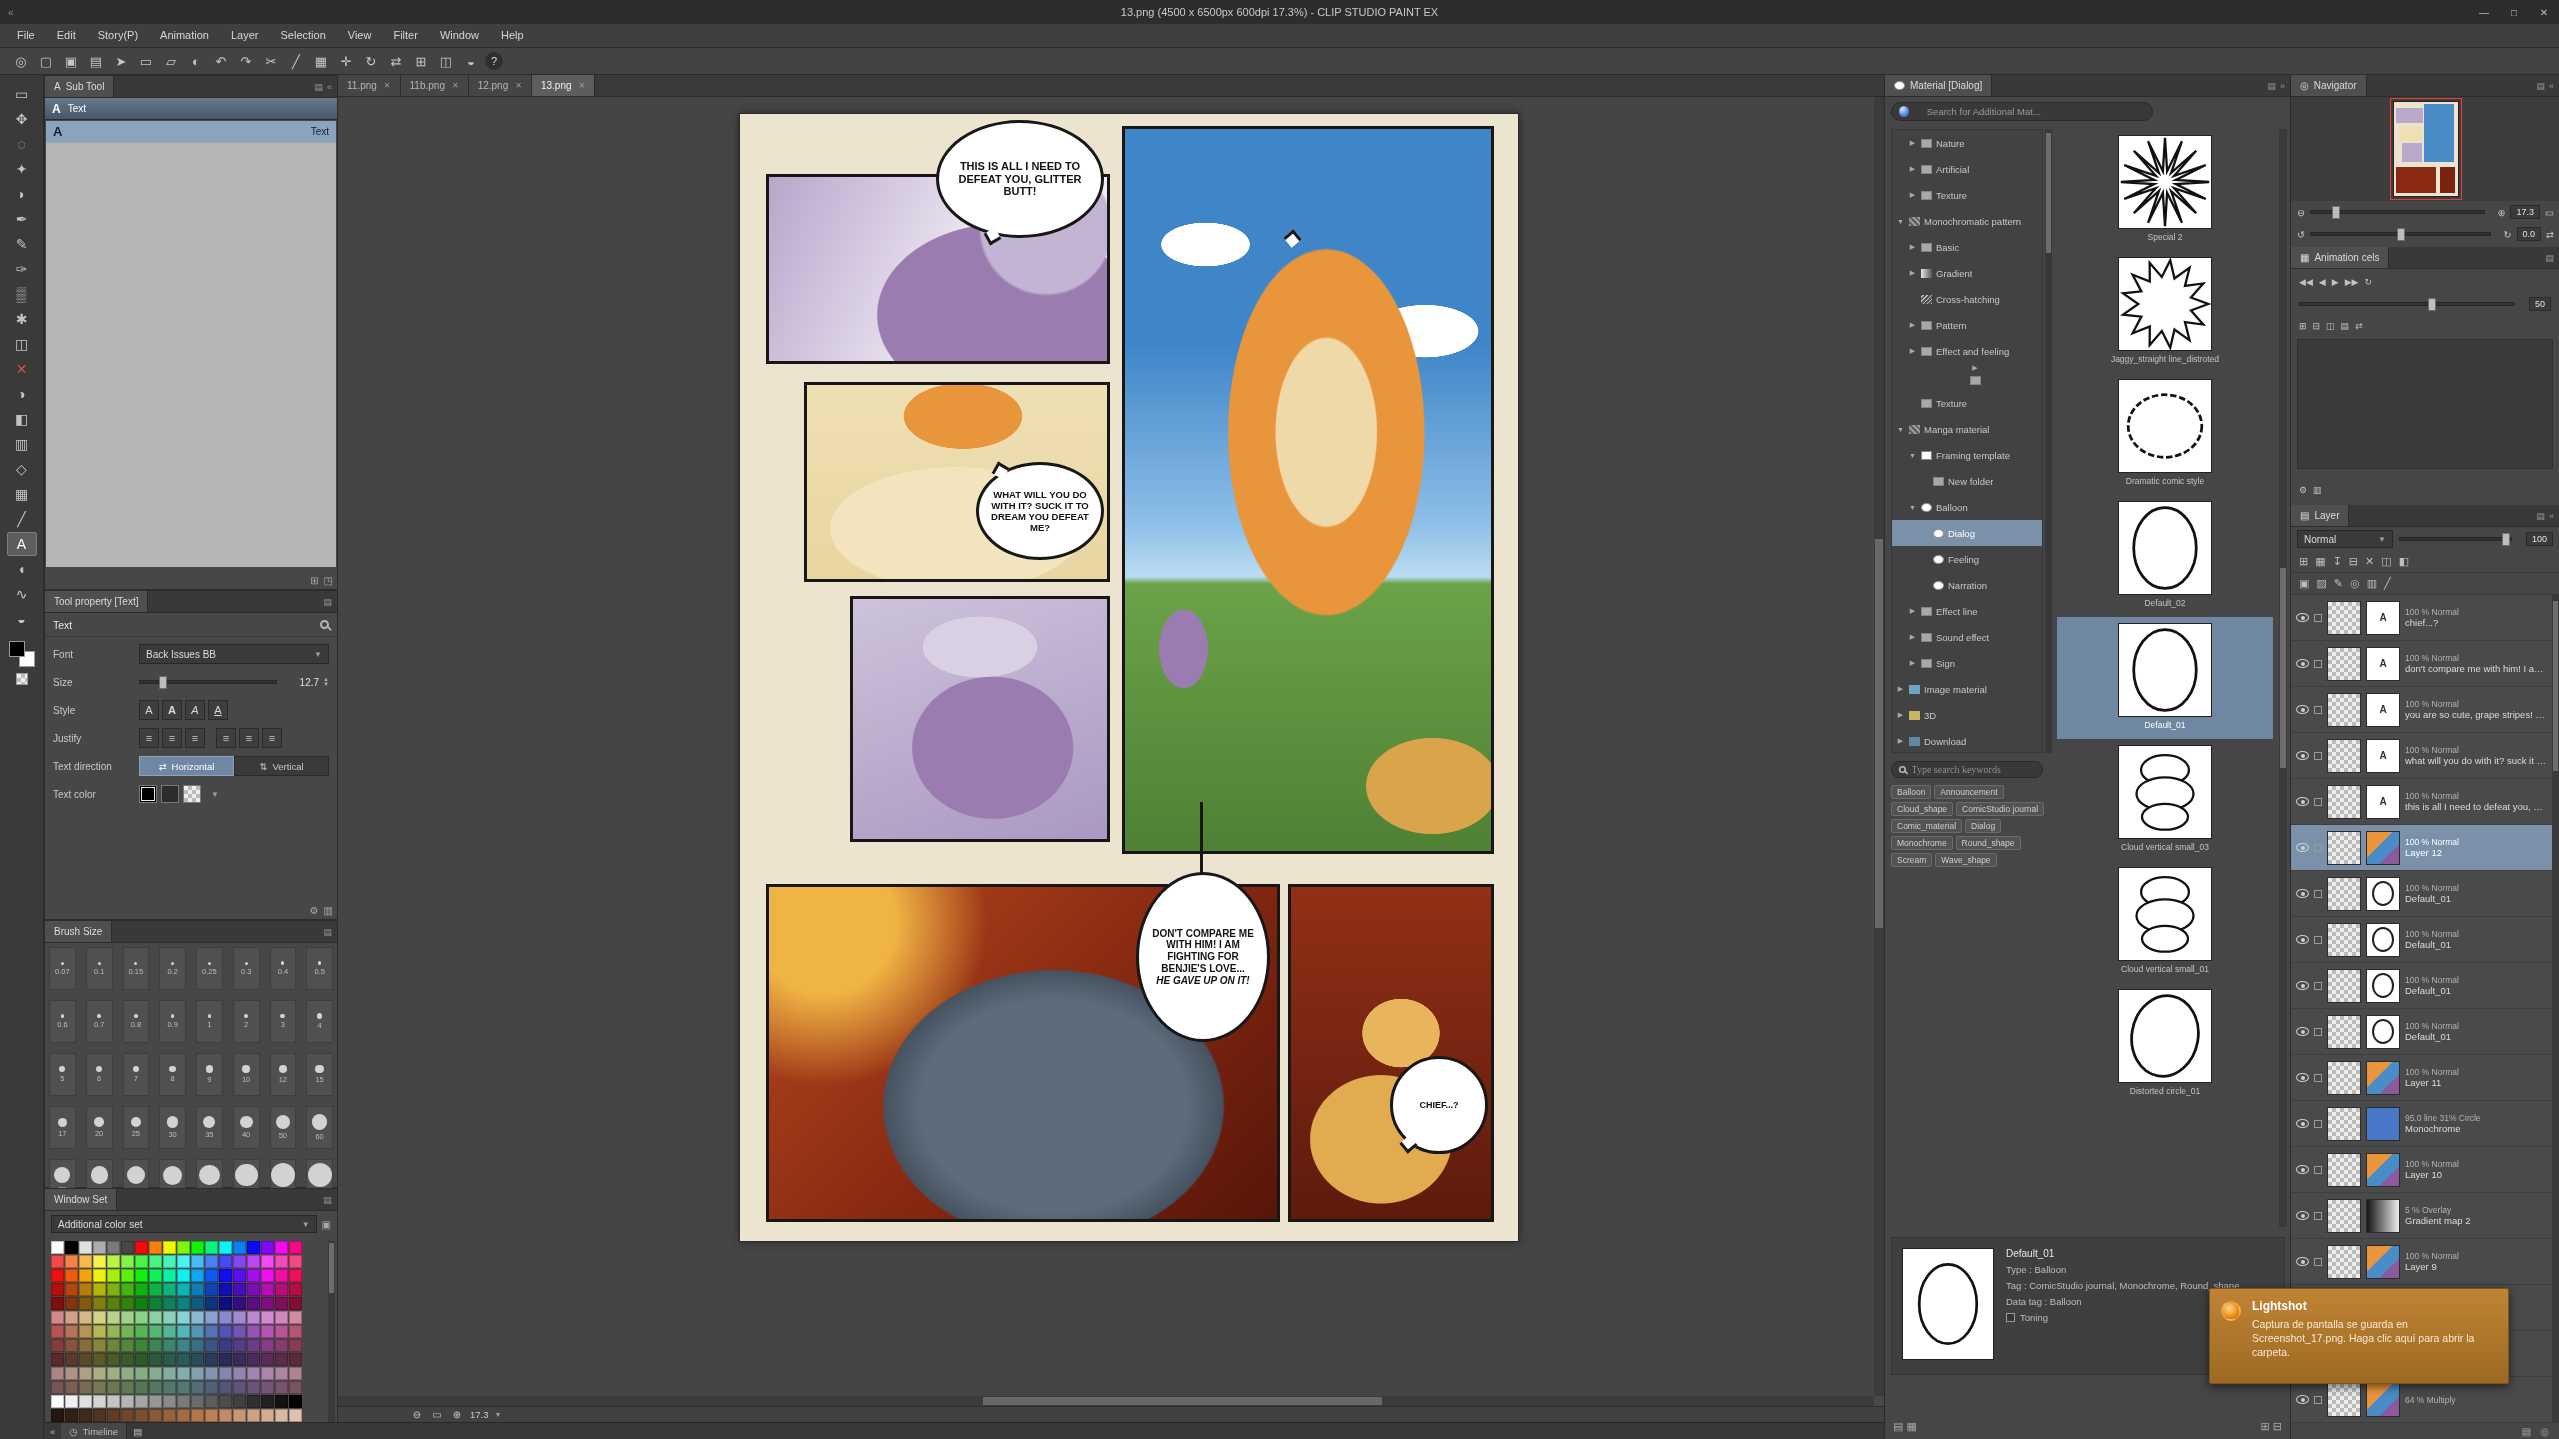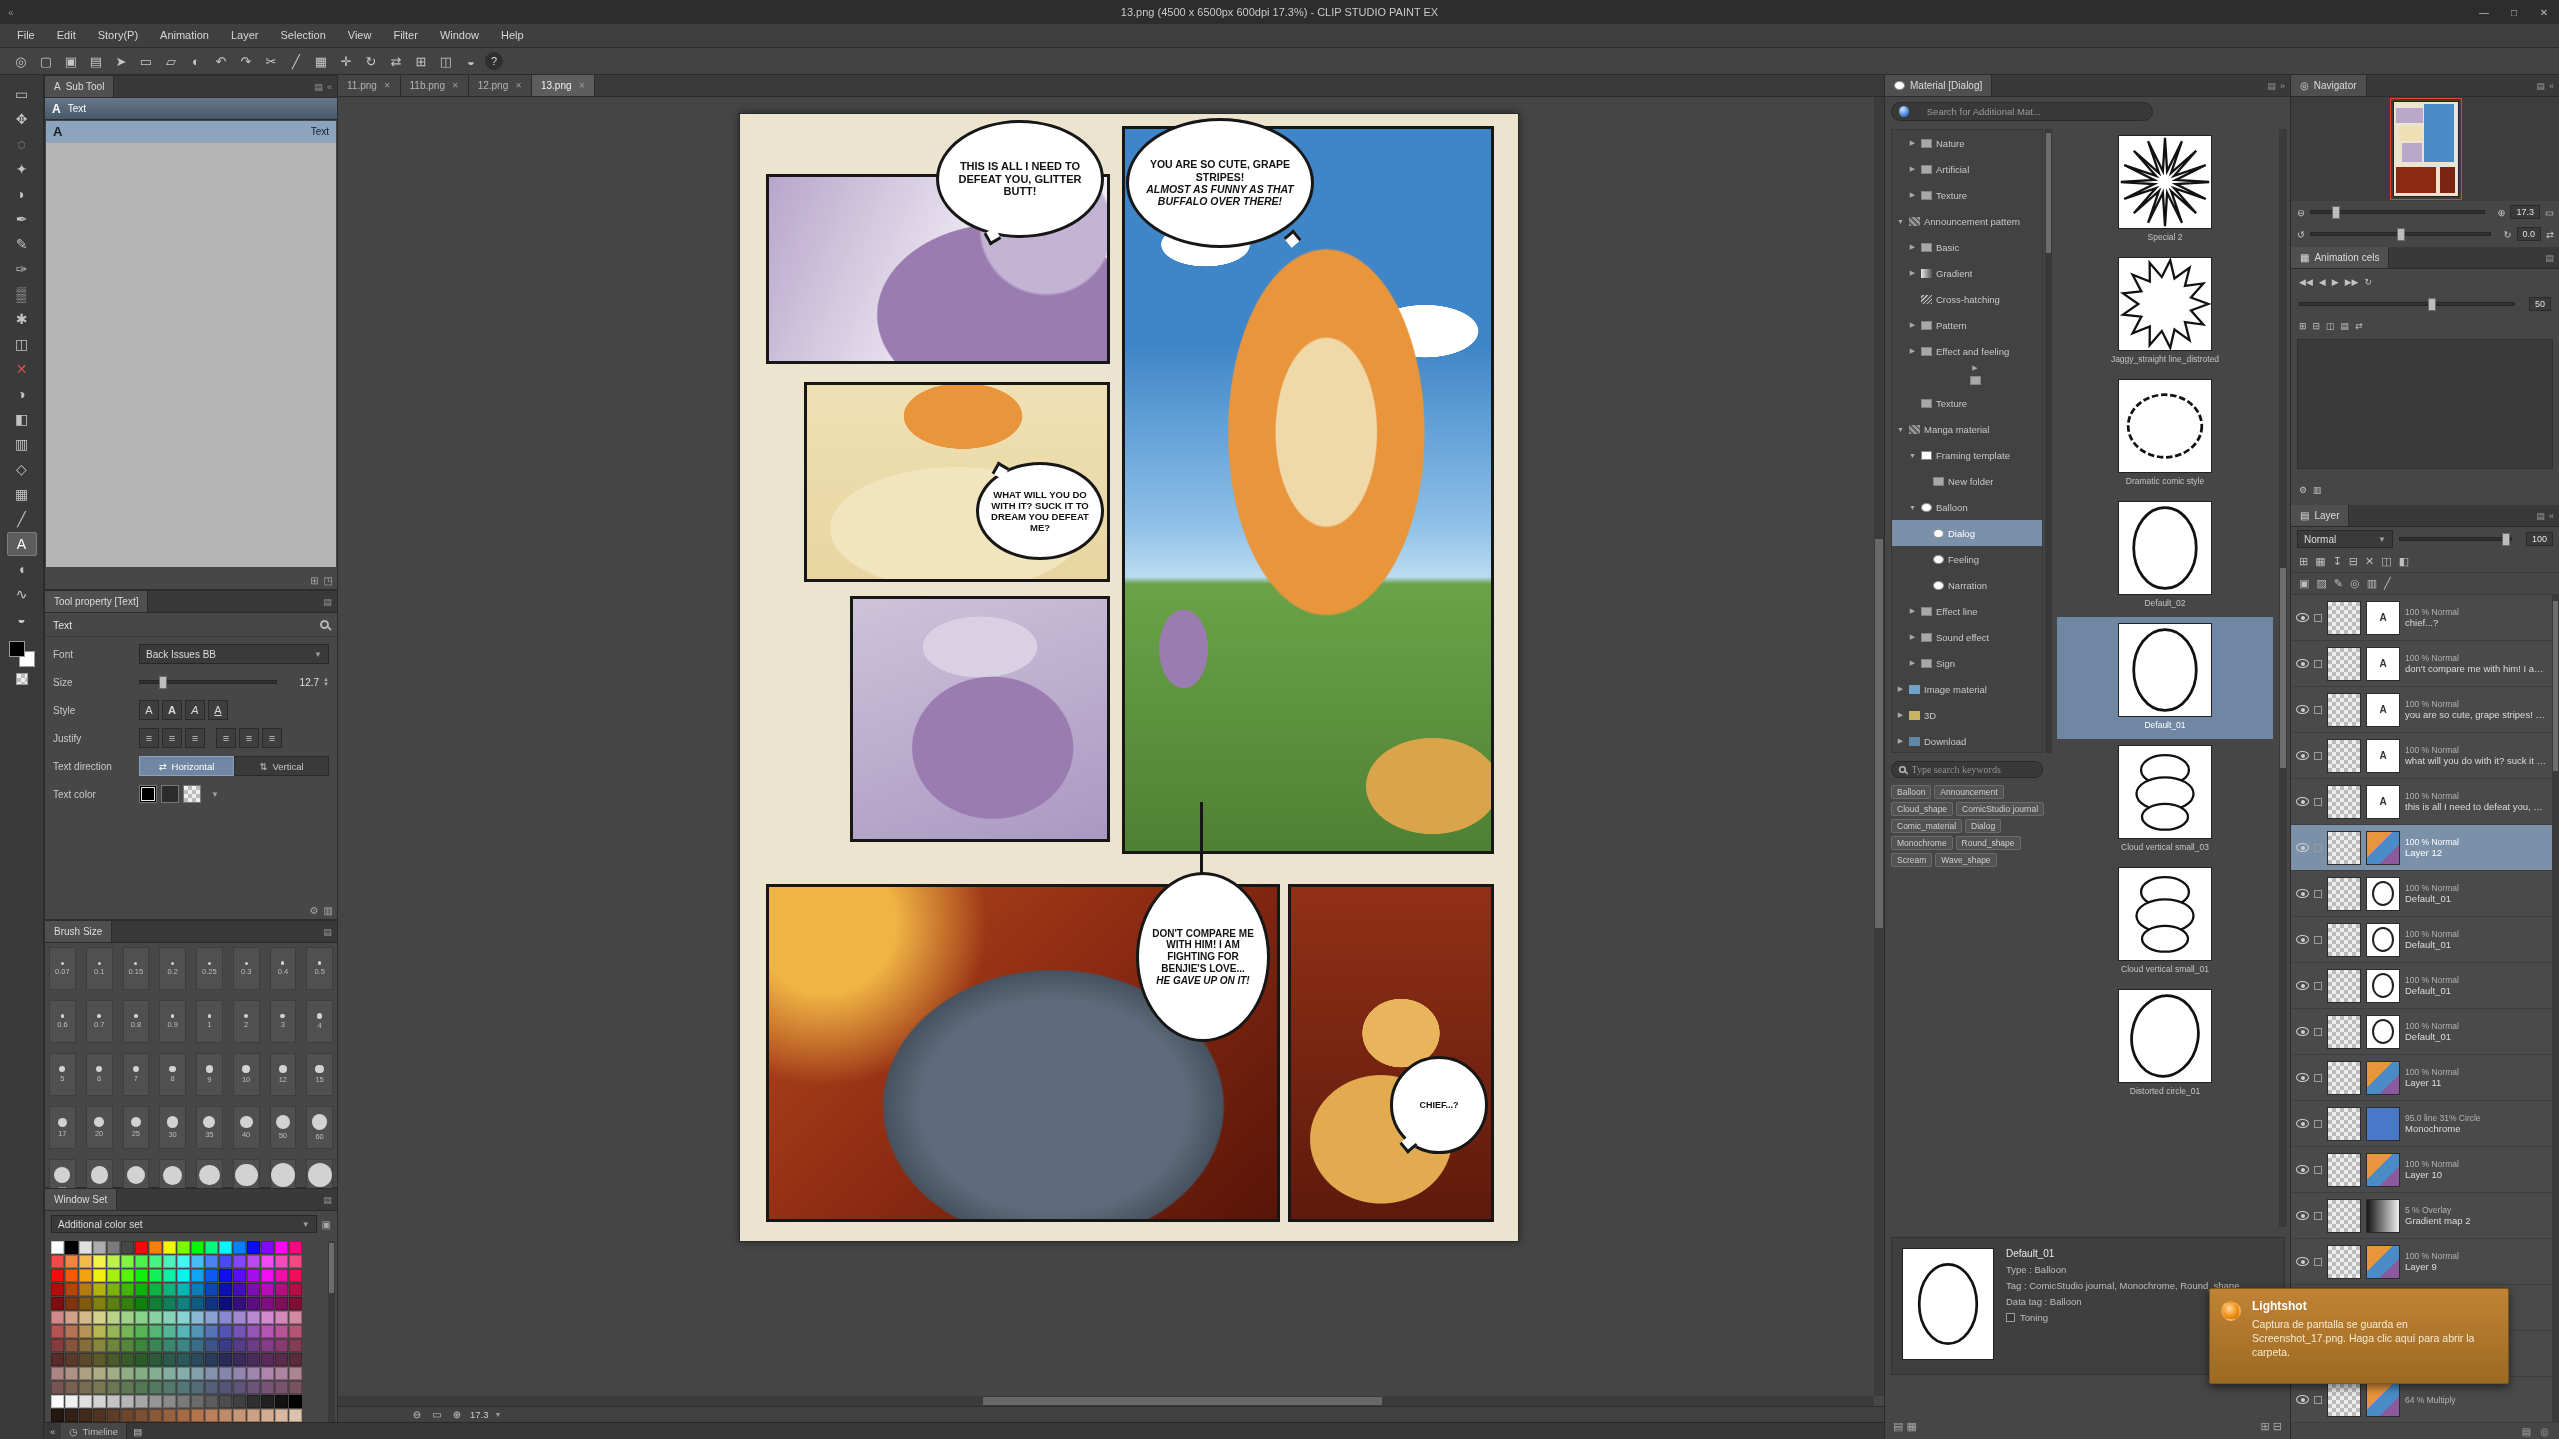--- a/index.html
+++ b/index.html
@@ -899,24 +899,20 @@
       <div class="cpanel" id="p5"></div>
       <div class="cpanel" id="p6"></div>
       <div id="b4tail"></div>
       <div class="btail" id="t1"></div>
       <div class="btail" id="t2"></div>
       <div class="btail" id="t3"></div>
       <div class="btail" id="t5"></div>
       <div class="bubble" id="b1">
         <span>This is all I need to defeat you, glitter butt!</span>
       </div>
-      <div class="bubble" id="b2">
-        <span>You are so cute, grape stripes!</span>
-        <span class="b-em">Almost as funny as that buffalo over there!</span>
-      </div>
       <div class="bubble" id="b3">
         <span>What will you do with it? Suck it to dream you defeat me?</span>
       </div>
       <div class="bubble" id="b4">
         <span>Don't compare me with him! I am fighting for Benjie's love...</span>
         <span class="b-em">He gave up on it!</span>
       </div>
       <div class="bubble" id="b5">
         <span>Chief...?</span>
       </div>
@@ -974,21 +970,21 @@
           <span class="tlabel">Artificial</span>
         </div>
         <div class="trow" style="padding-left: 16px;">
           <span class="tarrow">▶</span>
           <span class="ti ti-folder"></span>
           <span class="tlabel">Texture</span>
         </div>
         <div class="trow" style="padding-left: 4px;">
           <span class="tarrow">▼</span>
           <span class="ti ti-pattern"></span>
-          <span class="tlabel">Announcement pattern</span>
+          <span class="tlabel">Monochromatic pattern</span>
         </div>
         <div class="trow" style="padding-left: 16px;">
           <span class="tarrow">▶</span>
           <span class="ti ti-folder"></span>
           <span class="tlabel">Basic</span>
         </div>
         <div class="trow" style="padding-left: 16px;">
           <span class="tarrow">▶</span>
           <span class="ti ti-gradient"></span>
           <span class="tlabel">Gradient</span>

